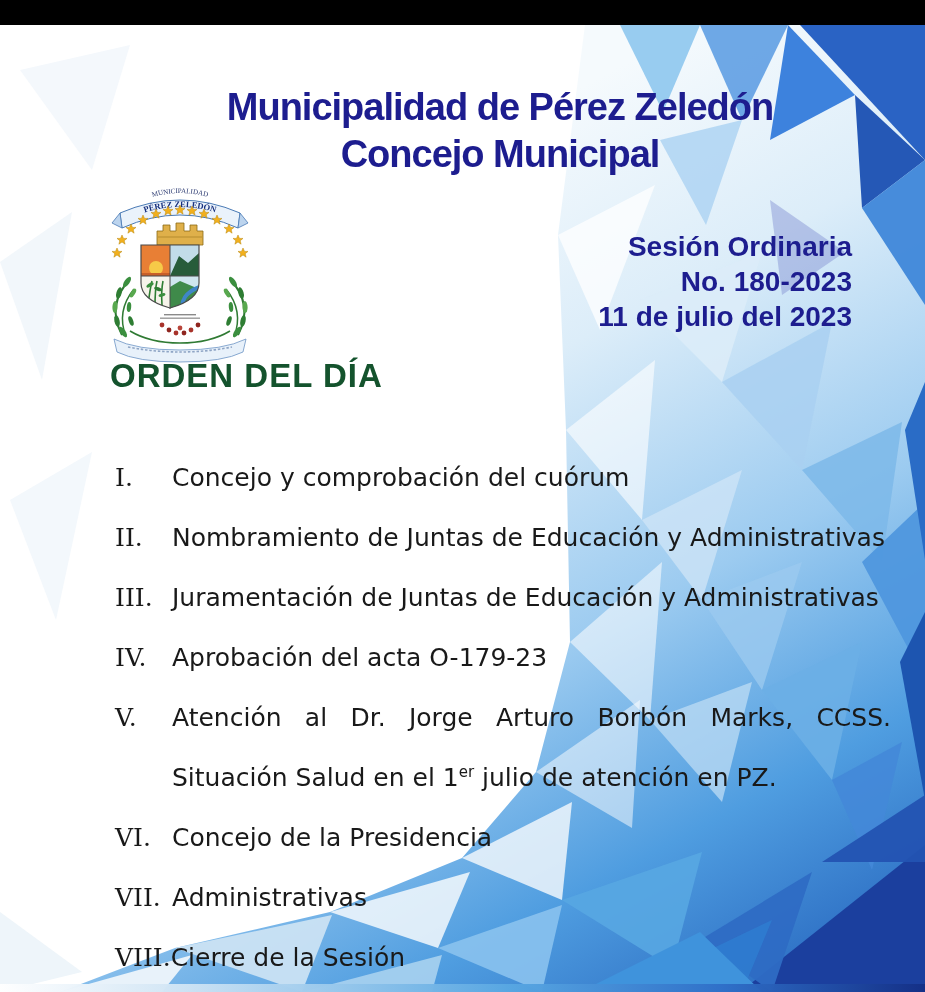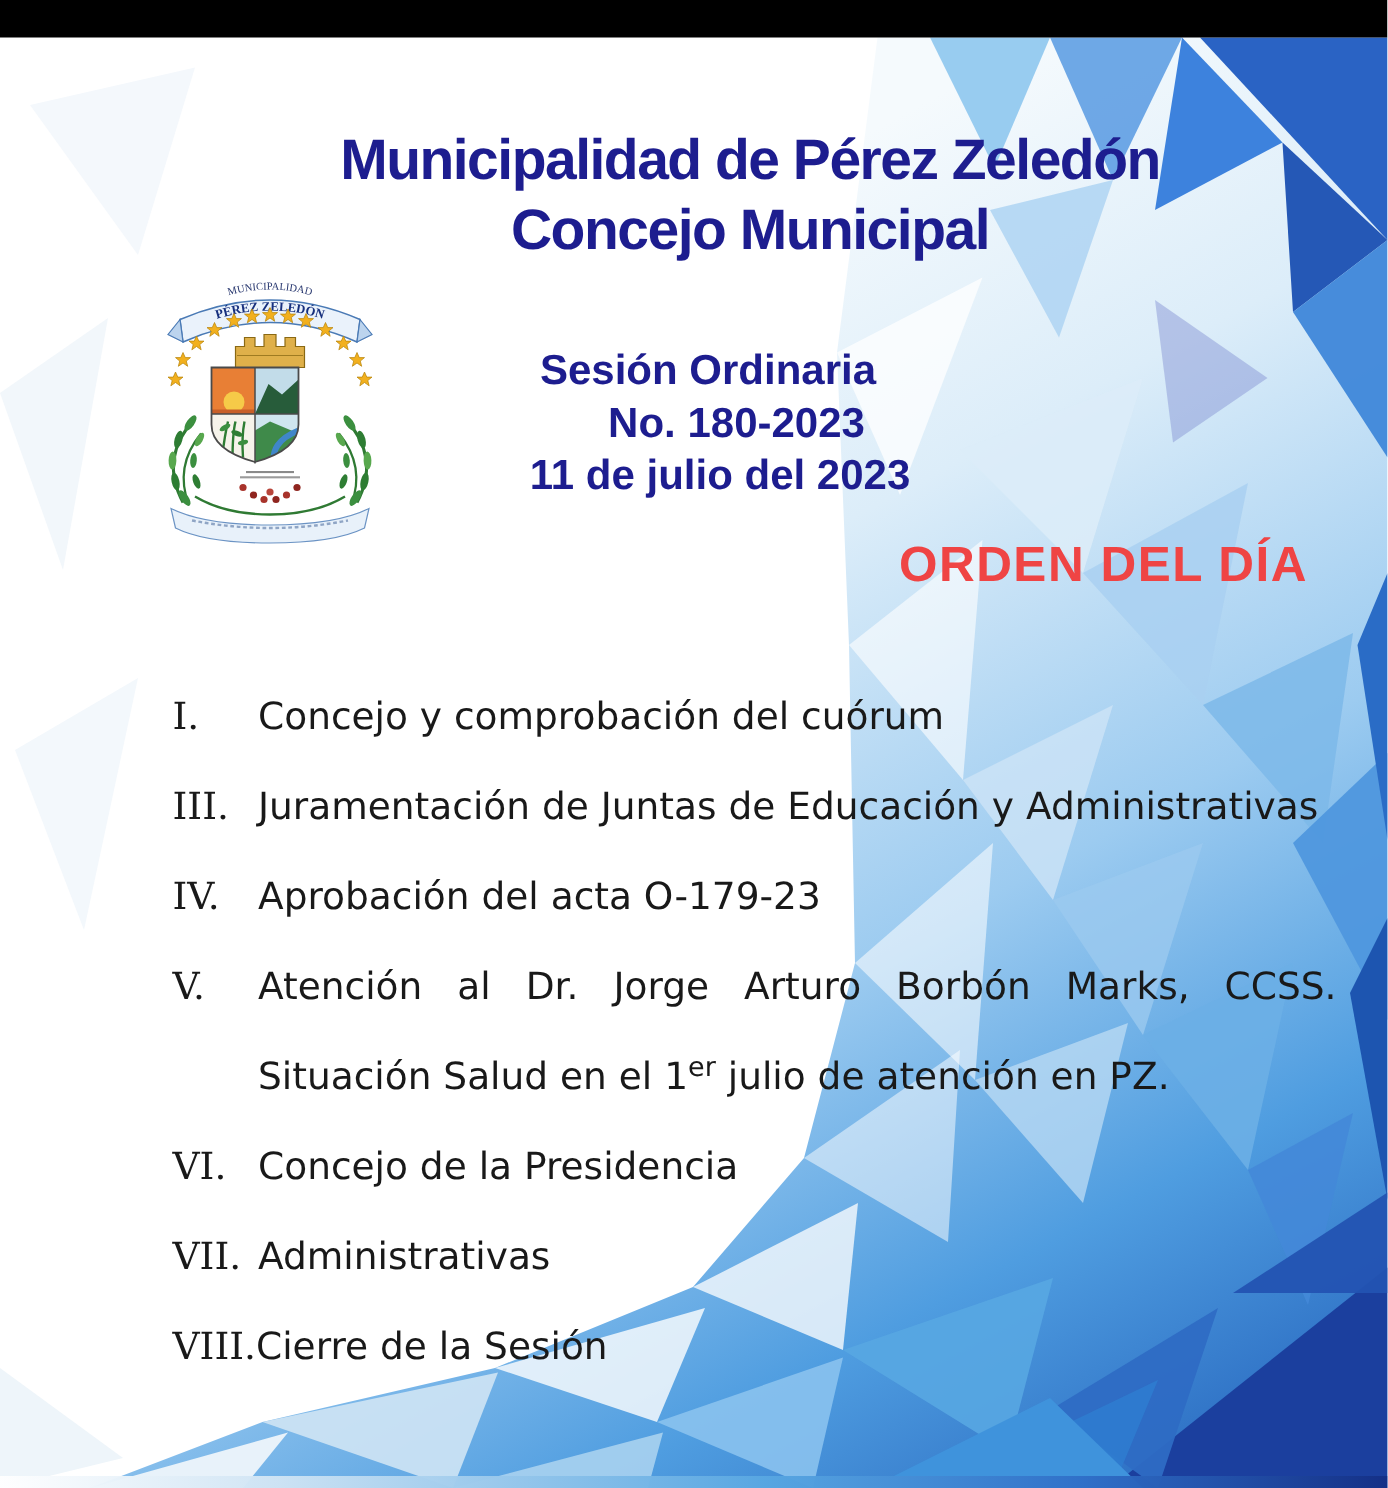--- a/index.html
+++ b/index.html
@@ -11,45 +11,45 @@
   .topbar{position:absolute;left:0;top:0;width:925px;height:25px;background:#000000;}
   svg.bg{position:absolute;left:0;top:0;width:925px;height:992px;display:block;}
   .content{position:absolute;inset:0;z-index:2;}
   .org-title{
     position:absolute;left:60px;top:84px;width:880px;text-align:center;
     font-family:"Liberation Sans","DejaVu Sans",sans-serif;
     font-weight:bold;font-size:38px;line-height:47px;letter-spacing:-1px;color:#1d1d8f;
   }
   .logo{position:absolute;left:100px;top:183px;width:160px;height:180px;}
   .session{
-    position:absolute;left:92px;top:229px;width:760px;text-align:center;
+    position:absolute;left:92px;top:229px;width:760px;text-align:right;
     font-family:"Liberation Sans","DejaVu Sans",sans-serif;
     font-weight:bold;font-size:28px;line-height:35px;color:#1d1d8f;letter-spacing:0px;
   }
   .session .l2{margin-left:38px;}
   .session .l3{margin-left:16px;}
   .orden{
-    position:absolute;left:110px;top:357px;width:762px;text-align:right;
+    position:absolute;left:110px;top:357px;width:762px;text-align:left;
     font-family:"Liberation Sans","DejaVu Sans",sans-serif;
-    font-weight:bold;font-size:33px;letter-spacing:1px;color:#ef4444;
+    font-weight:bold;font-size:33px;letter-spacing:1px;color:#14532d;
   }
   .agenda{
     position:absolute;left:115px;top:448px;width:776px;
     font-size:25px;color:#191919;
   }
   .agenda .item{display:flex;align-items:flex-start;}
   .agenda .num{
     font-family:"DejaVu Serif","Liberation Serif",serif;
     flex:none;width:57px;line-height:60px;
   }
   .agenda .num.tight{width:auto;}
   .agenda .txt{flex:1;line-height:60px;}
   .agenda .jline{display:block;text-align:justify;text-align-last:justify;line-height:60px;}
   .agenda .nline{display:block;line-height:60px;}
-  sup{font-size:18px;line-height:0;vertical-align:9px;}
+  sup{font-size:15px;line-height:0;vertical-align:9px;}
 </style>
 </head>
 <body>
 
 <div class="poster">
 
   <svg class="bg" viewBox="0 0 925 992" aria-hidden="true">
     <defs>
       <linearGradient id="gBase" gradientUnits="userSpaceOnUse" x1="520" y1="120" x2="940" y2="900">
         <stop offset="0" stop-color="#f5fafd"></stop>
@@ -230,20 +230,24 @@
     </div>
 
     <div class="orden">ORDEN DEL DÍA</div>
 
     <div class="agenda">
       <div class="item">
         <span class="num">I.</span>
         <span class="txt">Concejo y comprobación del cuórum</span>
       </div>
       <div class="item">
+        <span class="num">II.</span>
+        <span class="txt">Nombramiento de Juntas de Educación y Administrativas</span>
+      </div>
+      <div class="item">
         <span class="num">III.</span>
         <span class="txt">Juramentación de Juntas de Educación y Administrativas</span>
       </div>
       <div class="item">
         <span class="num">IV.</span>
         <span class="txt">Aprobación del acta O-179-23</span>
       </div>
       <div class="item">
         <span class="num">V.</span>
         <span class="txt">

